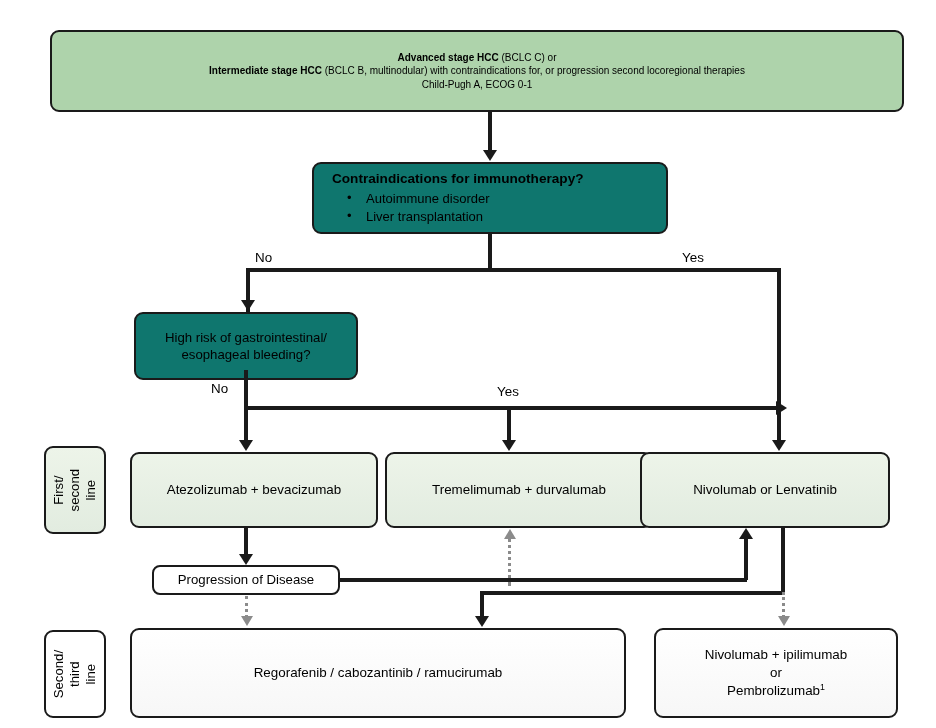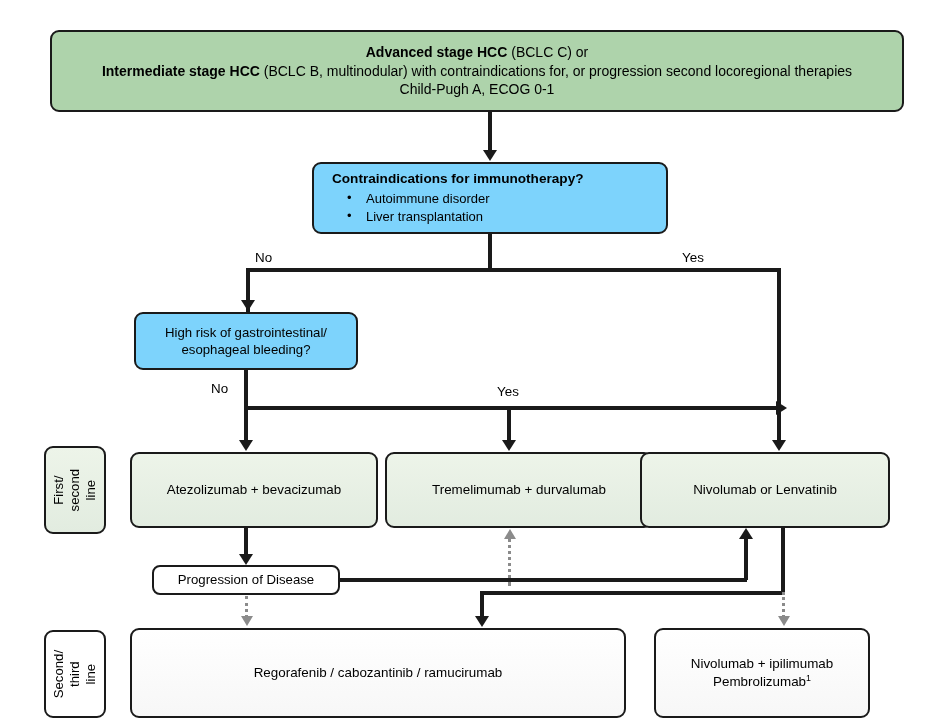--- a/index.html
+++ b/index.html
@@ -23,63 +23,63 @@
     align-items:center;
     justify-content:center;
     text-align:center;
     color:#000000;
     line-height:1.32;
   }
   .node .txt{ padding:0 10px; width:100%; }
 
   
   .fill-dark{ background:#aed3ab; }
-  .fill-mid { background:#7dd3fc; }
+  .fill-mid { background:#0f766e; }
   .fill-light{
     background:linear-gradient(180deg,#edf4e9 0%, #e2ece0 100%);
   }
   .fill-white{
     background:linear-gradient(180deg,#ffffff 0%, #f7f7f7 100%);
   }
 
   
   #n-top{
     left:50px; top:30px; width:854px; height:82px;
-    font-size:14px;
+    font-size:10px;
   }
   #n-contra{
     left:312px; top:162px; width:356px; height:72px;
     font-size:13.2px;
     justify-content:flex-start;
   }
   #n-contra .txt{ text-align:left; padding-left:18px; }
   #n-contra .hdr{ font-weight:bold; font-size:13.6px; display:block; margin-bottom:2px;}
   #n-contra ul{ margin:0; padding:0; list-style:none; }
   #n-contra li{ position:relative; padding-left:34px; font-size:13px; line-height:1.42;}
   #n-contra li:before{
     content:"\2022"; position:absolute; left:15px; top:-1px; font-size:13px;
   }
 
   #n-gi{
-    left:134px; top:312px; width:224px; height:58px;
+    left:134px; top:312px; width:224px; height:68px;
     font-size:13.2px;
   }
 
   #n-atezo{ left:130px; top:452px; width:248px; height:76px; font-size:13.4px; }
   #n-treme{ left:385px; top:452px; width:268px; height:76px; font-size:13.4px; }
   #n-sora { left:640px; top:452px; width:250px; height:76px; font-size:13.4px; }
 
   #n-prog{
     left:152px; top:565px; width:188px; height:30px;
     font-size:13.2px; border-radius:8px;
     background:#ffffff;
   }
 
   #n-rego{ left:130px; top:628px; width:496px; height:90px; font-size:13.4px; }
-  #n-nivo{ left:654px; top:628px; width:216px; height:90px; font-size:13.4px; }
+  #n-nivo{ left:654px; top:628px; width:244px; height:90px; font-size:13.4px; }
 
   
   .sidelabel{
     position:absolute; box-sizing:border-box;
     border:2px solid #1a1a1a; border-radius:9px;
     display:flex; align-items:center; justify-content:center;
   }
   .sidelabel .rot{
     transform:rotate(-90deg);
     white-space:nowrap;
@@ -250,17 +250,18 @@
     </div>
   </div>
 
   <div class="node fill-white" id="n-rego">
     <div class="txt">Regorafenib / cabozantinib / ramucirumab</div>
   </div>
 
   <div class="node fill-white" id="n-nivo">
     <div class="txt">
       <div>Nivolumab + ipilimumab</div>
+      <div>or</div>
       <div><span>Pembrolizumab</span><sup>1</sup></div>
     </div>
   </div>
 
 </div>
 
 </body></html>

